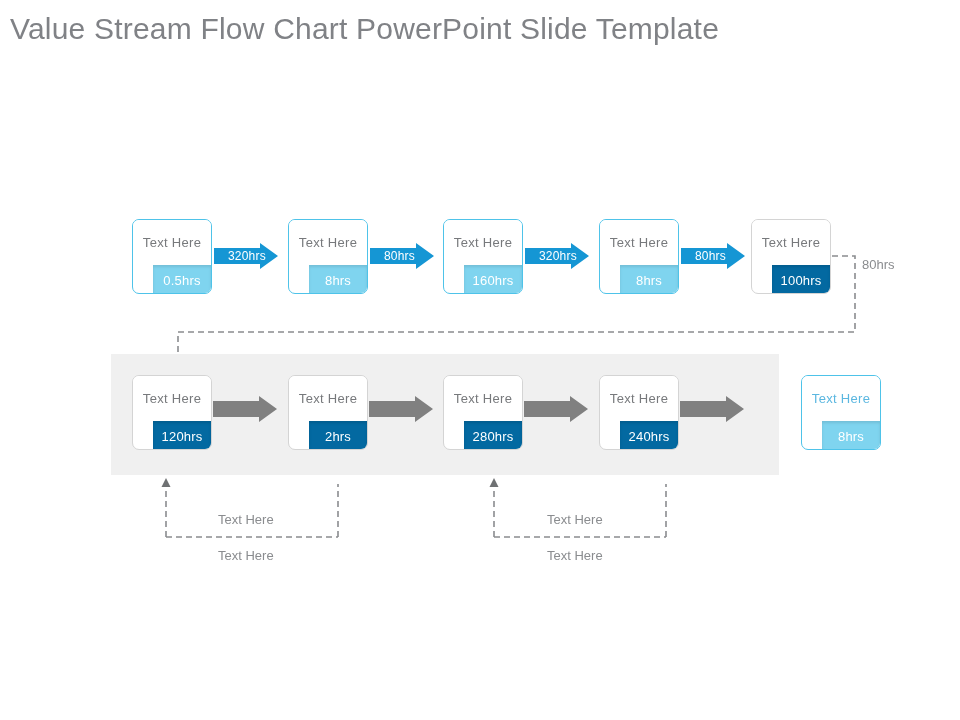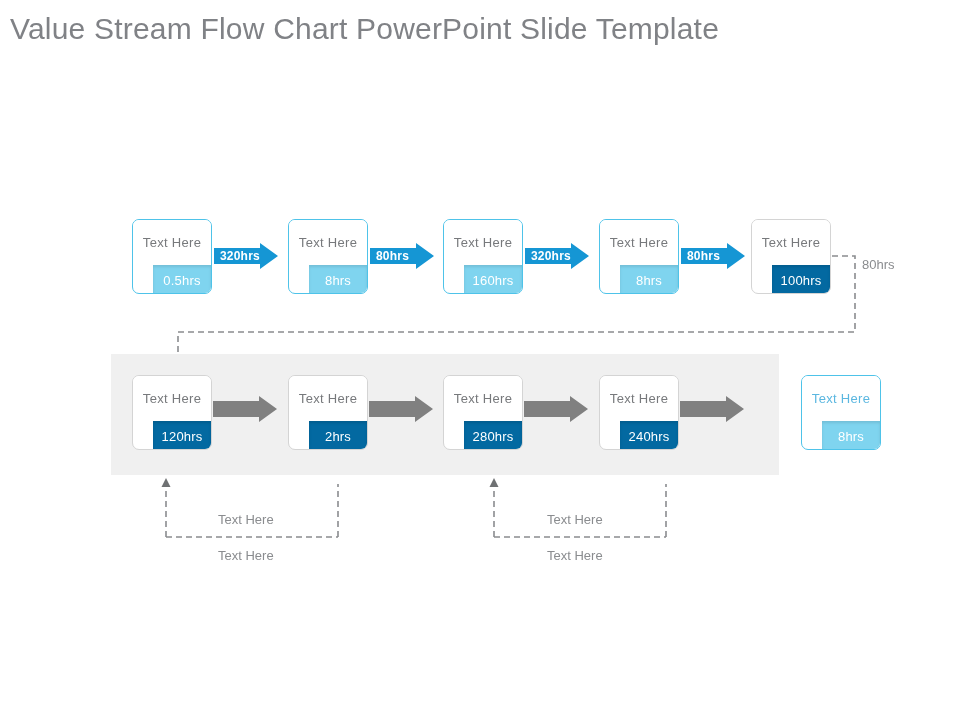--- a/index.html
+++ b/index.html
@@ -72,23 +72,23 @@
   .node.blueout{ border:1px solid #4ec3e9; }
   .node.blueout .top{ color:#5bb7e0; background:#ffffff; }
   .node.blueout .bot{ background:#7fd4ef; box-shadow:inset 0 2px 3px rgba(0,0,0,.10); }
 
   
   .arrow{ position:absolute; }
   .arrow svg{ display:block; }
   .arrow .lbl{
     position:absolute; left:0; top:0; width:100%; height:100%;
     display:flex; align-items:center; justify-content:flex-start;
-    padding-left:6px;
-    box-sizing:border-box;
-    font-size:12px; font-weight:bold; color:#ffffff;
+    padding-left:14px;
+    box-sizing:border-box;
+    font-size:12px; font-weight:normal; color:#ffffff;
     letter-spacing:0.2px;
     white-space:nowrap;
     pointer-events:none;
   }
 
   
   .dashlayer{position:absolute;left:0;top:0;width:960px;height:720px;pointer-events:none;}
 
   
   .lbl-gray{

